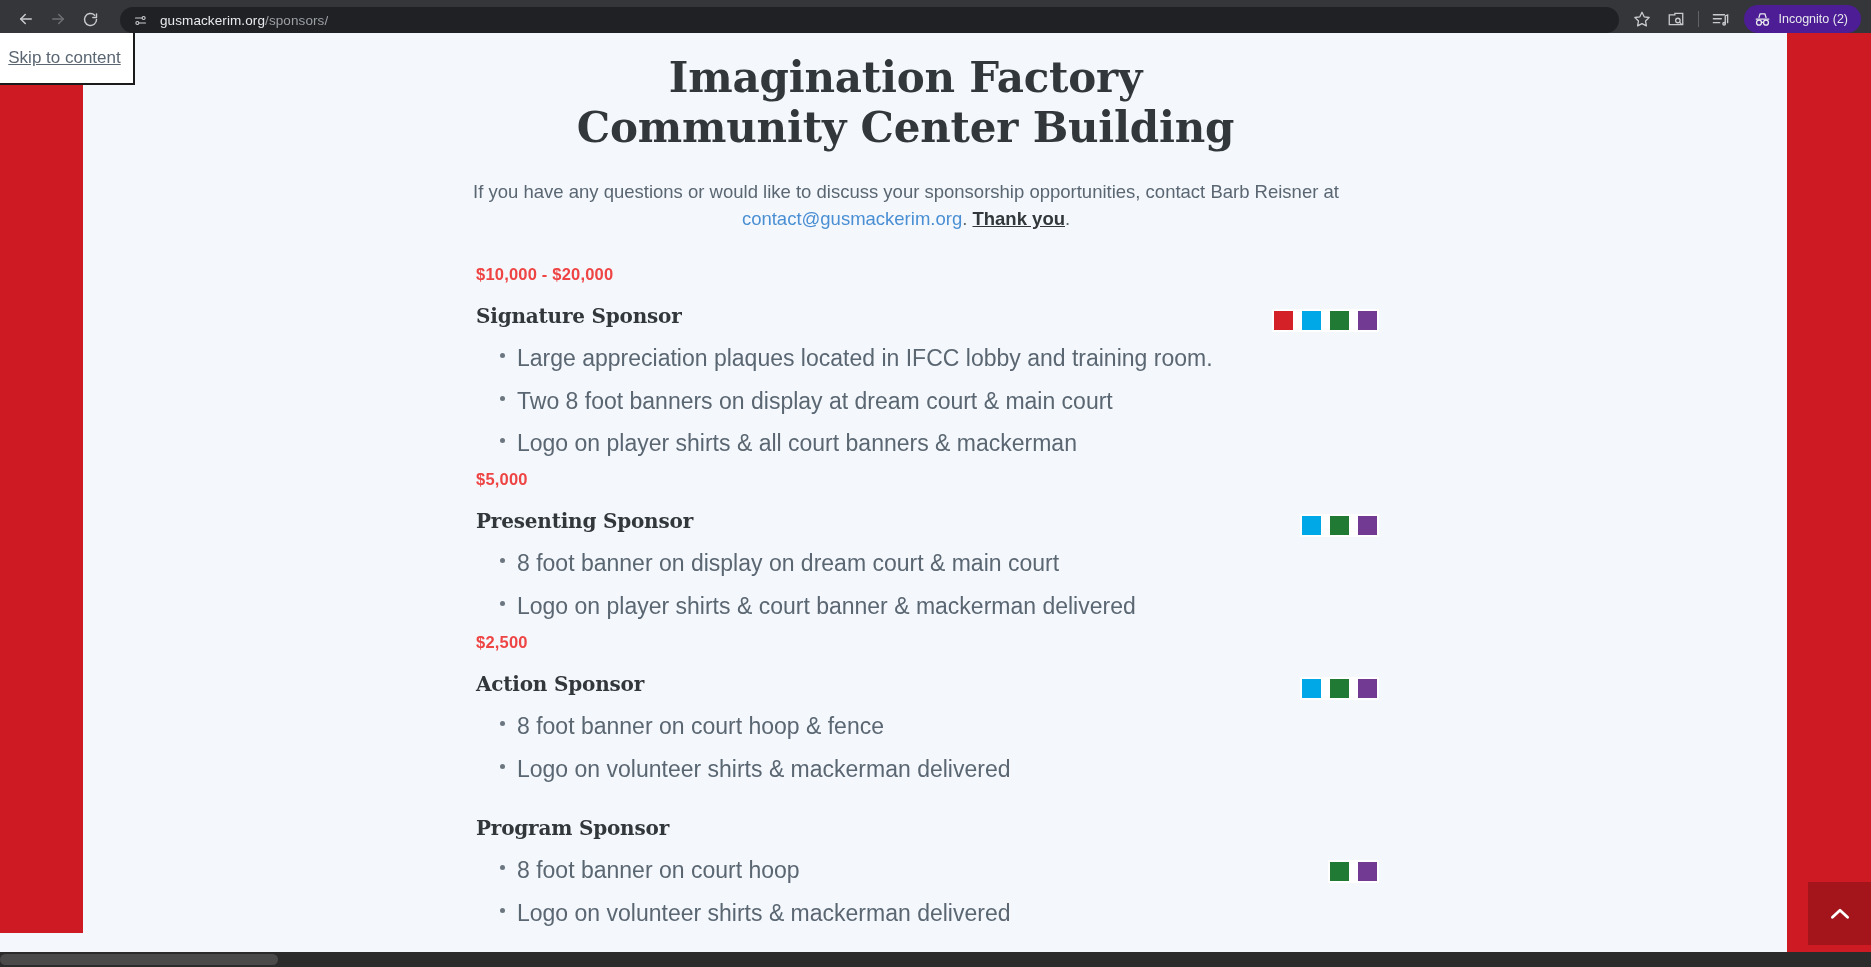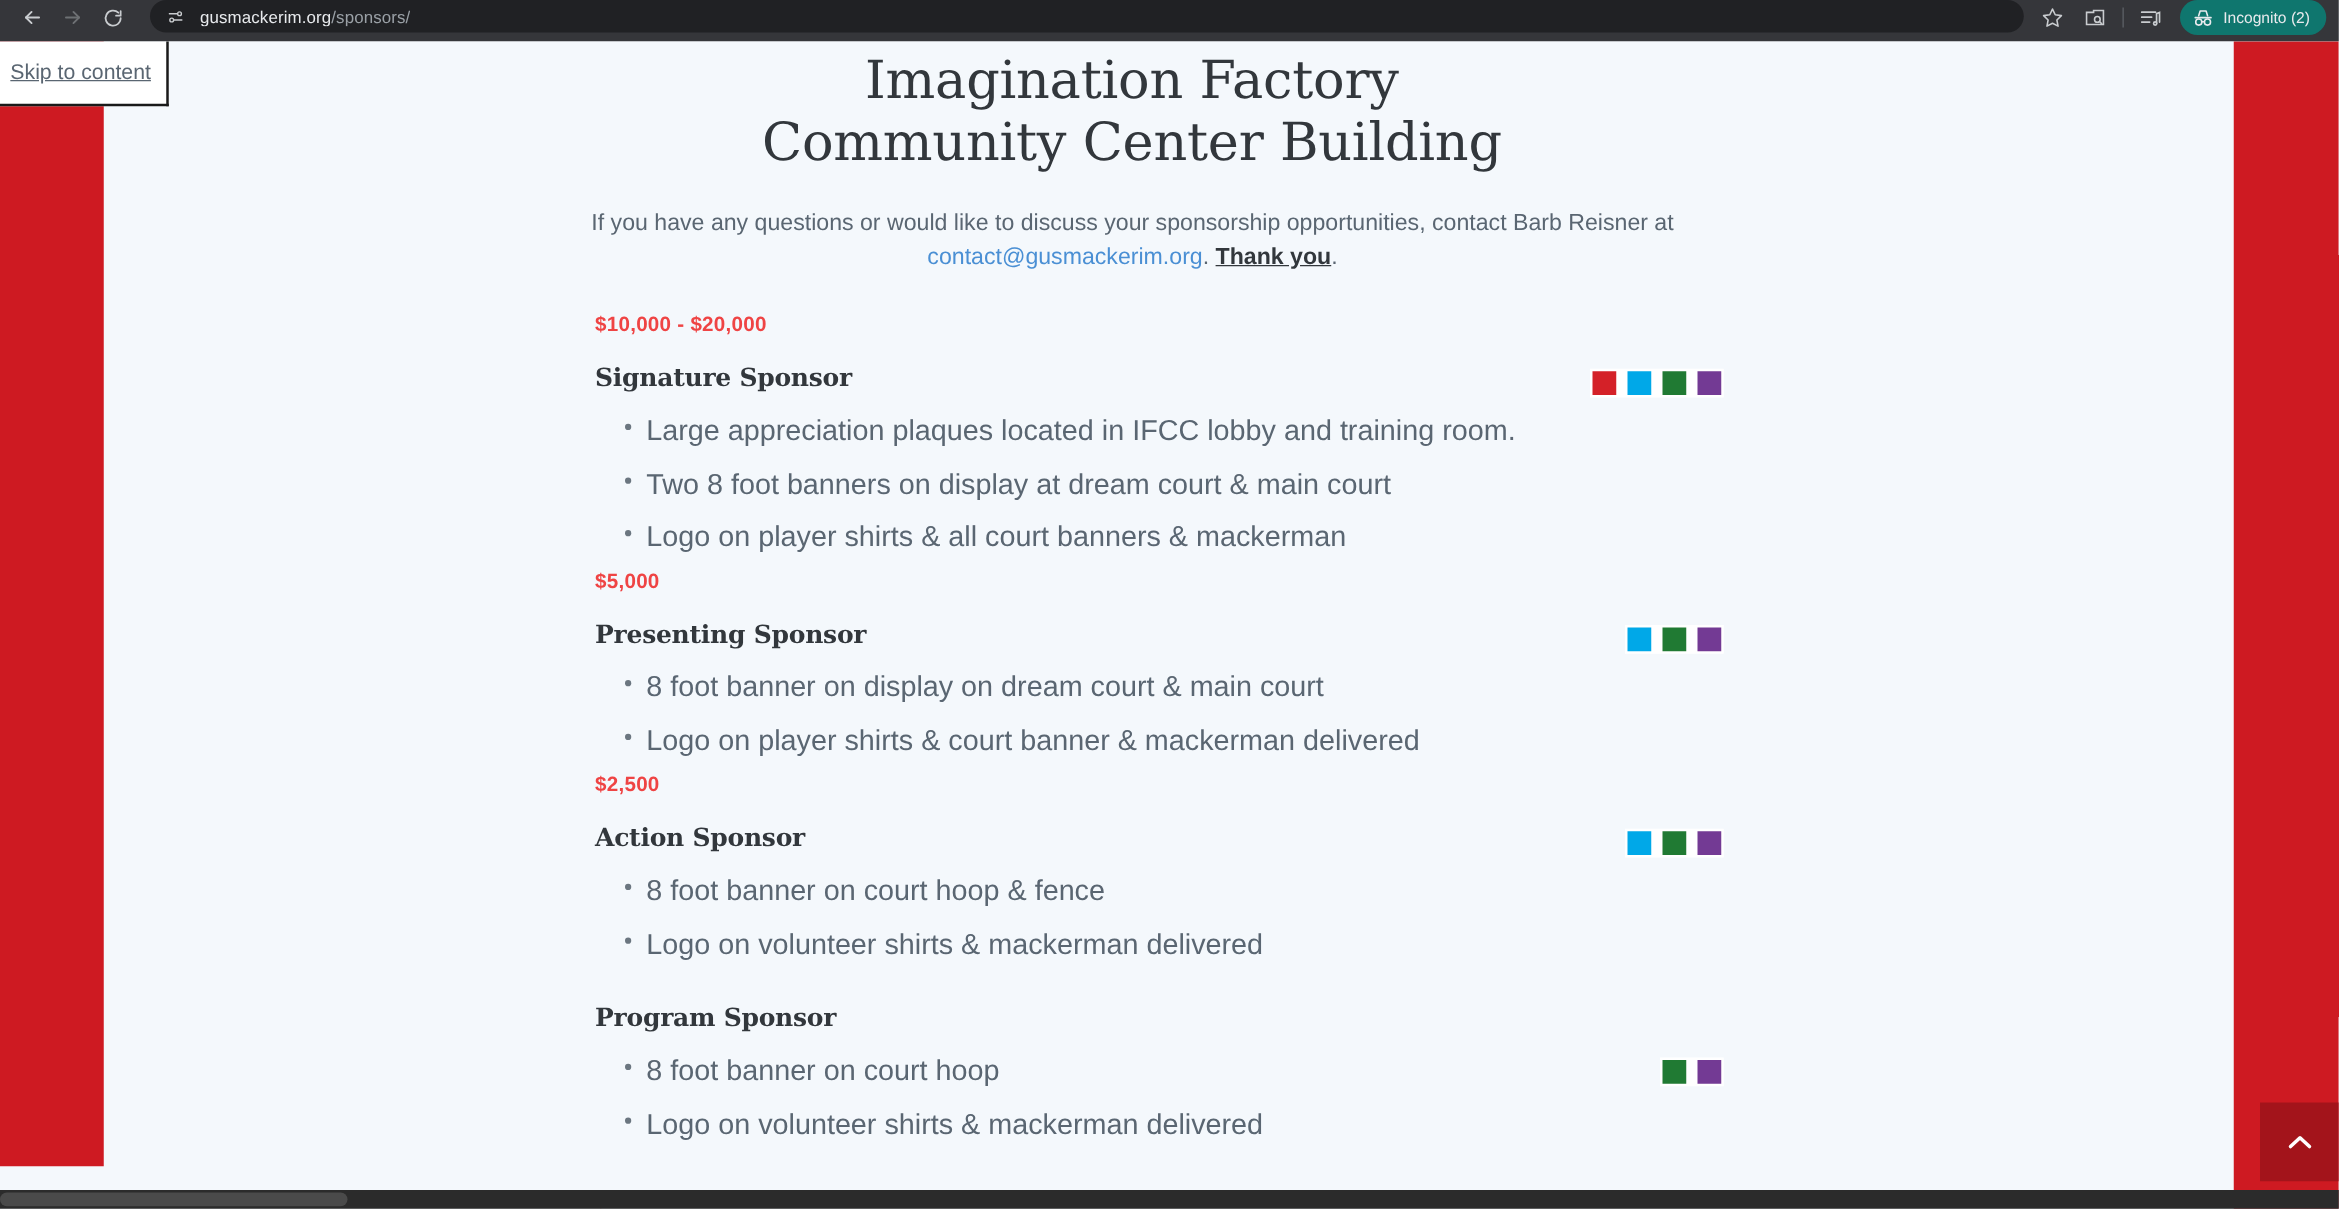--- a/index.html
+++ b/index.html
@@ -13,21 +13,21 @@
   }
 
   
   .browser-chrome {
     position: absolute;
     top: 0; left: 0;
     width: 1871px;
     height: 33px;
     background: #35363a;
     display: flex;
-    align-items: flex-start;
+    align-items: flex-end;
     padding: 0 10px;
     z-index: 100;
   }
   .nav-btn {
     width: 32px; height: 28px;
     display: flex; align-items: center; justify-content: center;
     border-radius: 50%;
     flex: none;
   }
   .nav-btn svg { display: block; }
@@ -71,21 +71,21 @@
   .chrome-sep {
     width: 1px; height: 16px;
     background: #5f6368;
     margin: 0 5px;
     flex: none;
   }
   .incognito-pill {
     display: flex;
     align-items: center;
     height: 28px;
-    background: #0f766e;
+    background: #4c1d95;
     border-radius: 14px;
     padding: 0 13px 0 9px;
     margin-left: 6px;
     flex: none;
   }
   .incognito-pill .label {
     color: #e8eaed;
     font-size: 12.5px;
     margin-left: 7px;
     white-space: nowrap;
@@ -136,26 +136,26 @@
     position: absolute;
     top: 0; left: 83px;
     width: 1704px;
     height: 934px;
   }
 
   
   .page-title {
     text-align: center;
     font-family: "DejaVu Serif", serif;
-    font-weight: 400;
+    font-weight: 700;
     font-size: 42px;
     line-height: 1.19;
     color: #32373c;
     letter-spacing: -0.2px;
-    padding-top: 6px;
+    padding-top: 20px;
     width: 1129px;
     margin: 0 auto 0 258px;
   }
   .intro {
     width: 880px;
     margin: 25px auto 0 383px;
     text-align: center;
     font-size: 18.5px;
     line-height: 1.46;
     color: #5a6672;

